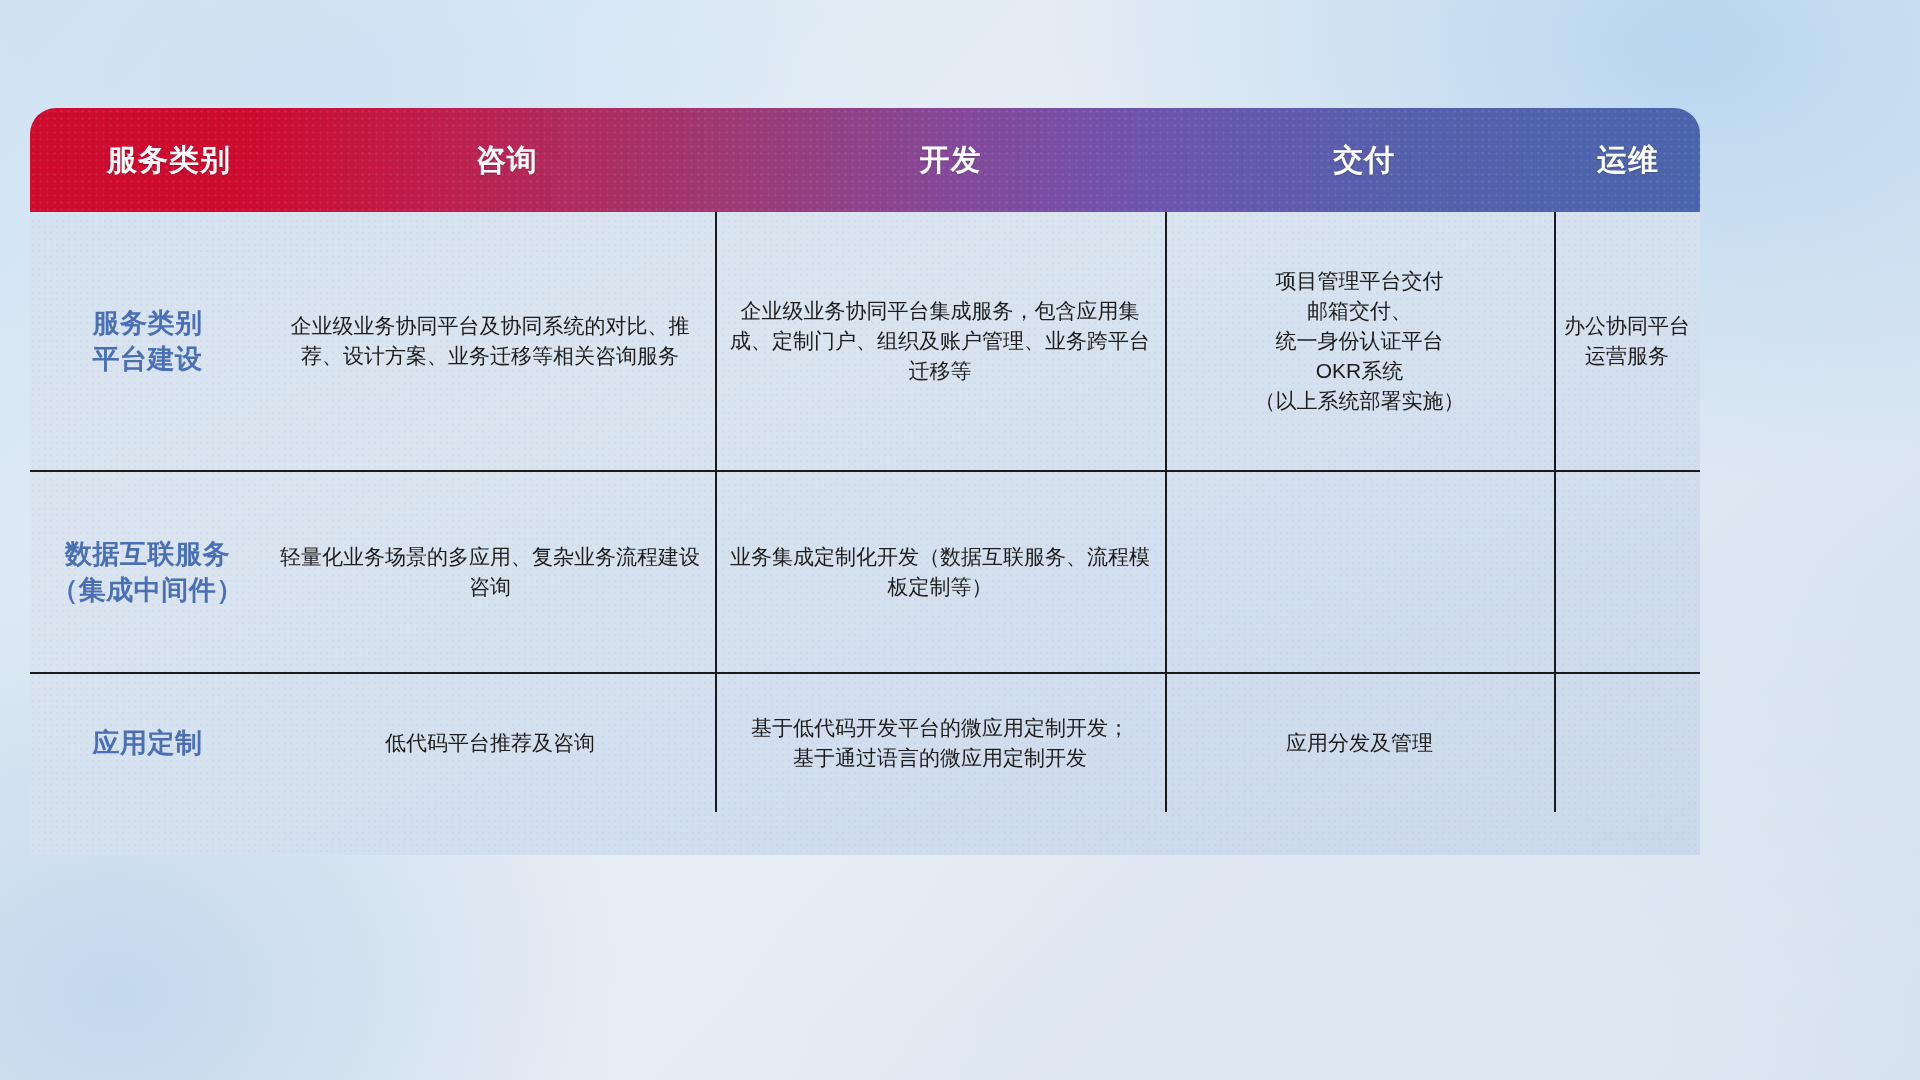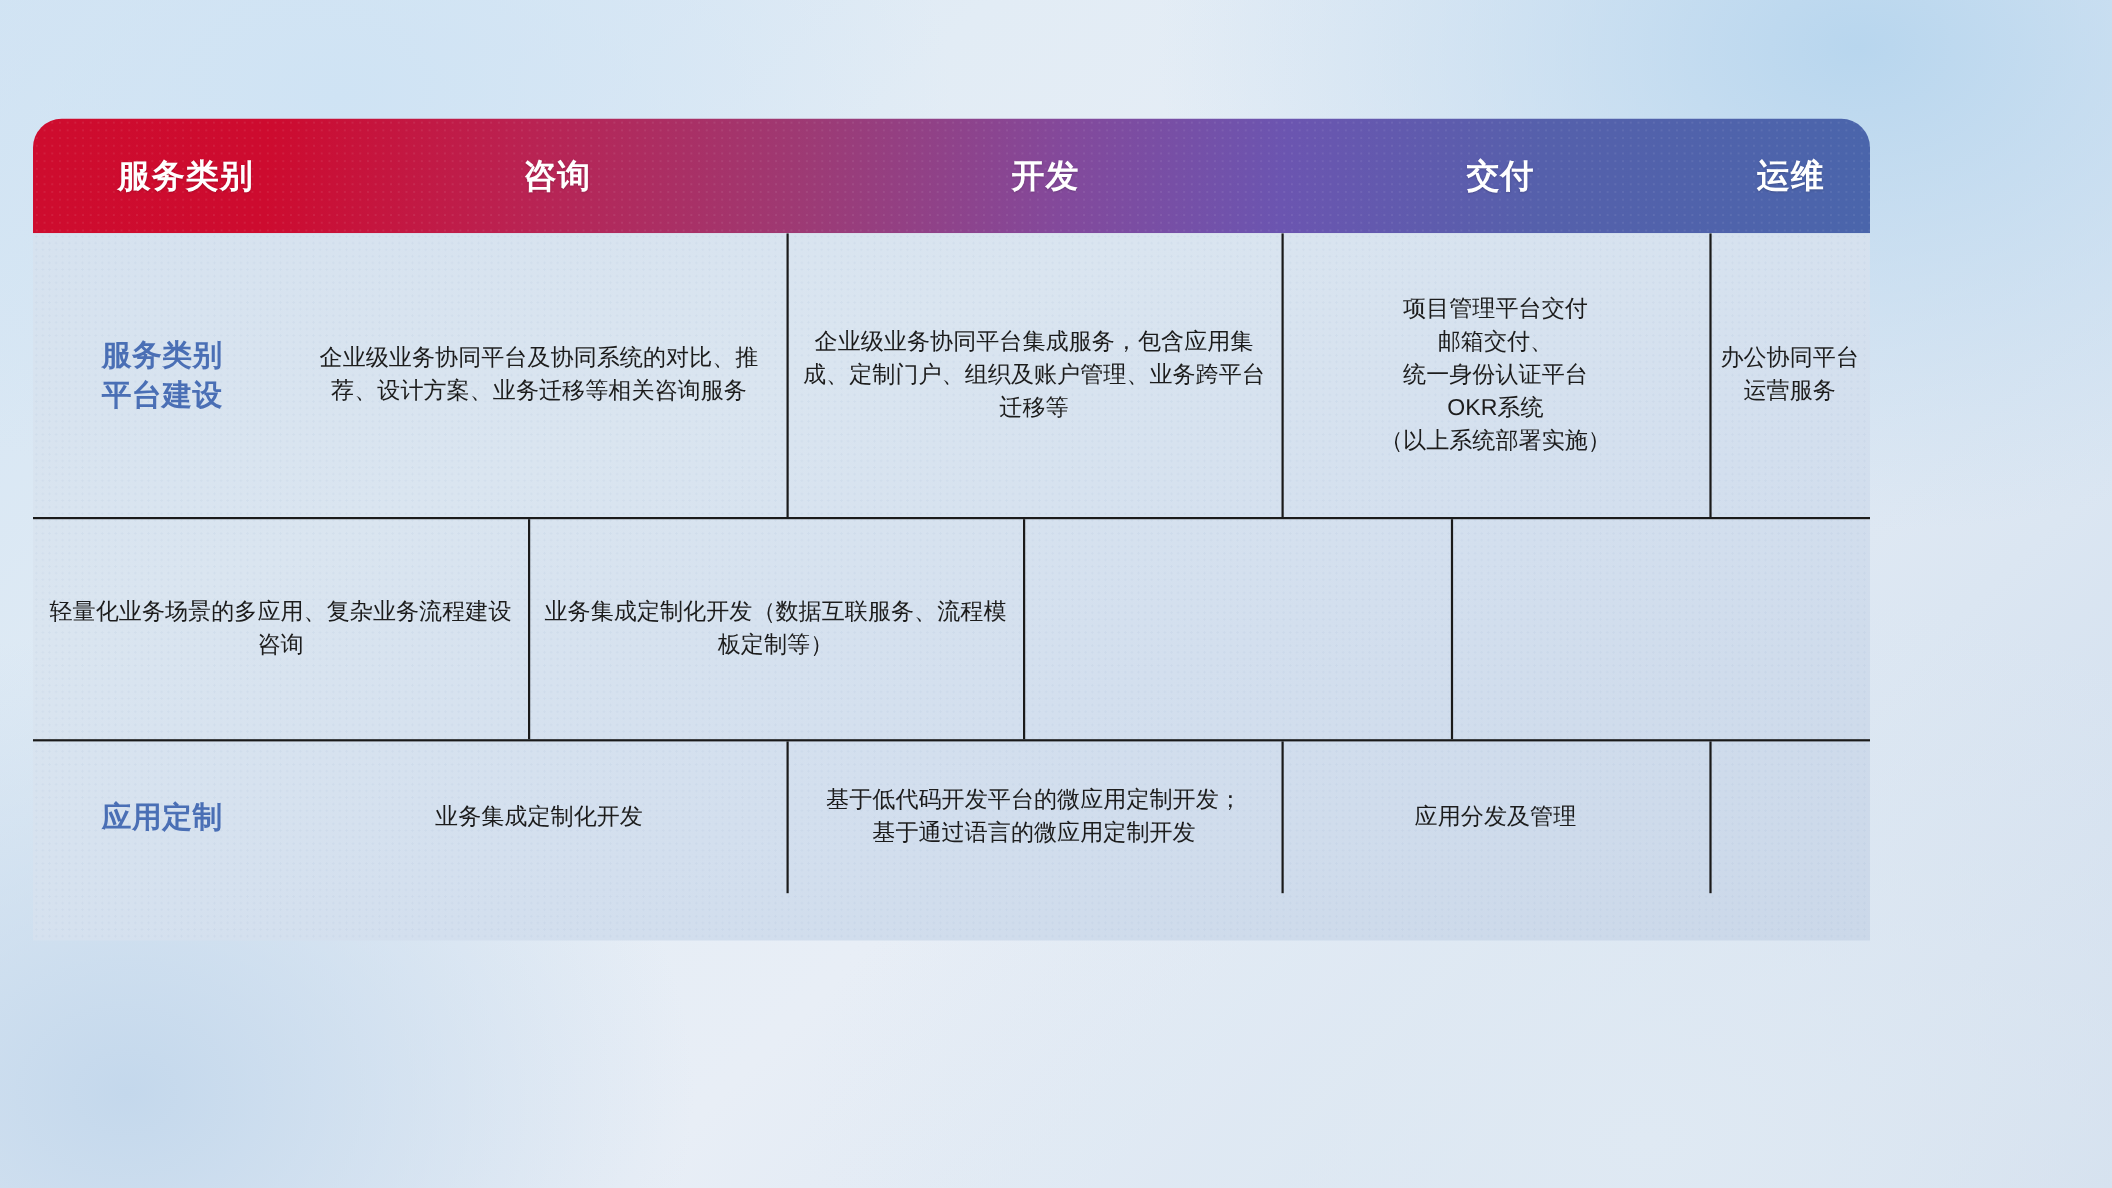--- a/index.html
+++ b/index.html
@@ -201,38 +201,44 @@
           <div>OKR系统</div>
           <div>（以上系统部署实施）</div>
         </div>
       </div>
       <div class="cell c4 sep">
         <span class="wide-text">办公协同平台运营服务</span>
       </div>
     </div>
 
     <div class="row" id="row-2">
+      <div class="cell c0">
+        <div class="label">
+          <div>数据互联服务</div>
+          <div>（集成中间件）</div>
+        </div>
+      </div>
       <div class="cell c1">
         <span class="wide-text">轻量化业务场景的多应用、复杂业务流程建设咨询</span>
       </div>
       <div class="cell c2 sep">
         <span class="wide-text">业务集成定制化开发（数据互联服务、流程模板定制等）</span>
       </div>
       <div class="cell c3 sep"></div>
       <div class="cell c4 sep"></div>
     </div>
 
     <div class="row" id="row-3">
       <div class="cell c0">
         <div class="label">
           <div>应用定制</div>
         </div>
       </div>
       <div class="cell c1">
-        <span class="wide-text">业务集成定制化开发</span>
+        <span class="wide-text">低代码平台推荐及咨询</span>
       </div>
       <div class="cell c2 sep">
         <div>
           <div>基于低代码开发平台的微应用定制开发；</div>
           <div>基于通过语言的微应用定制开发</div>
         </div>
       </div>
       <div class="cell c3 sep">
         <span class="wide-text">应用分发及管理</span>
       </div>

